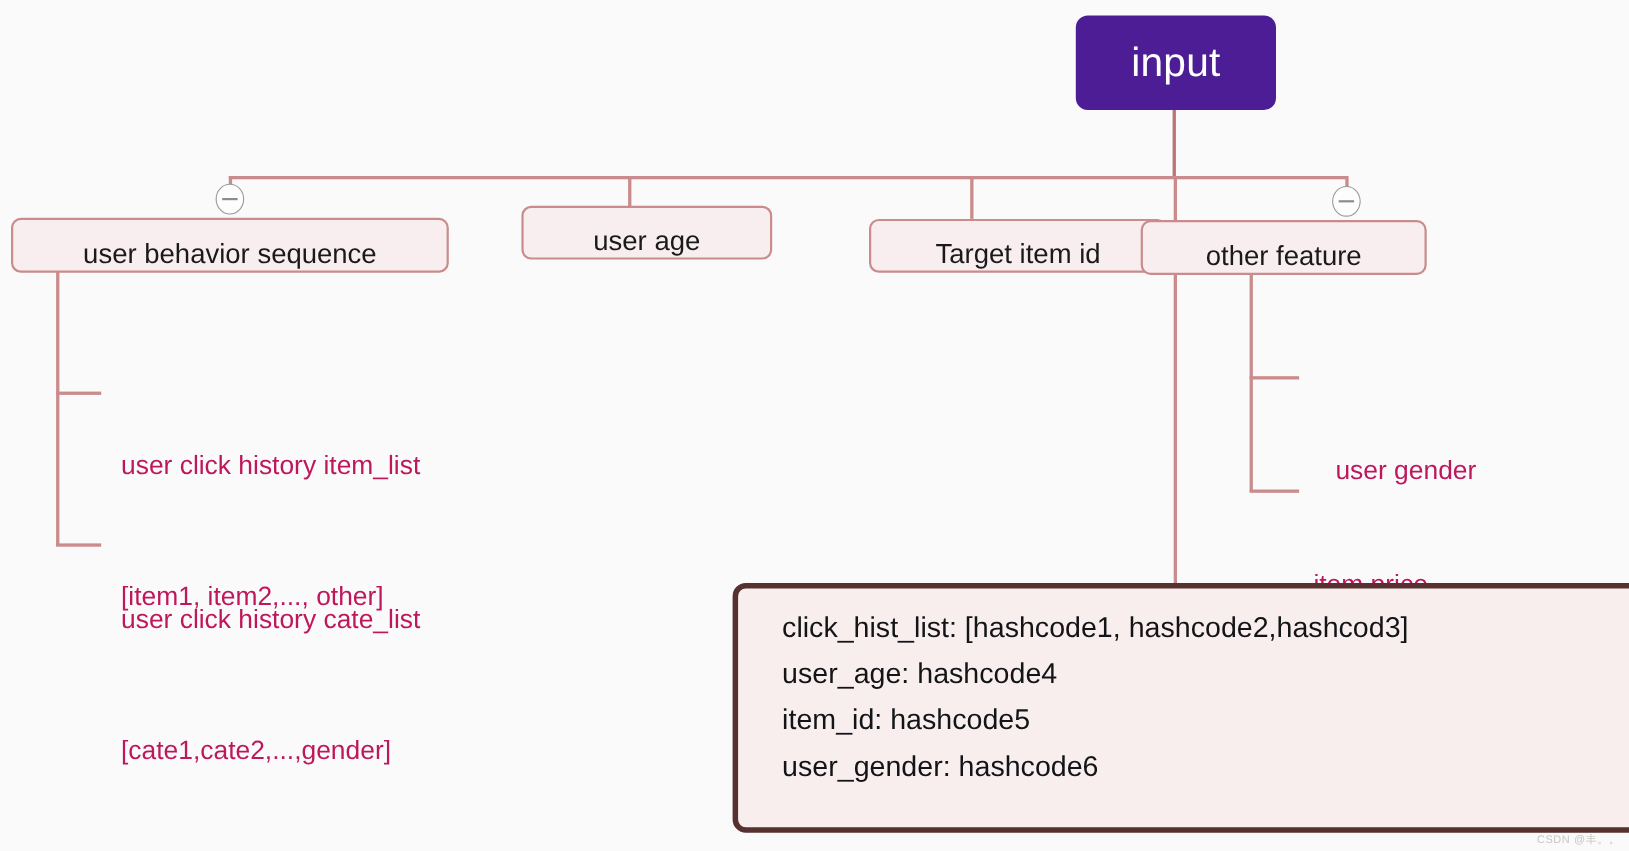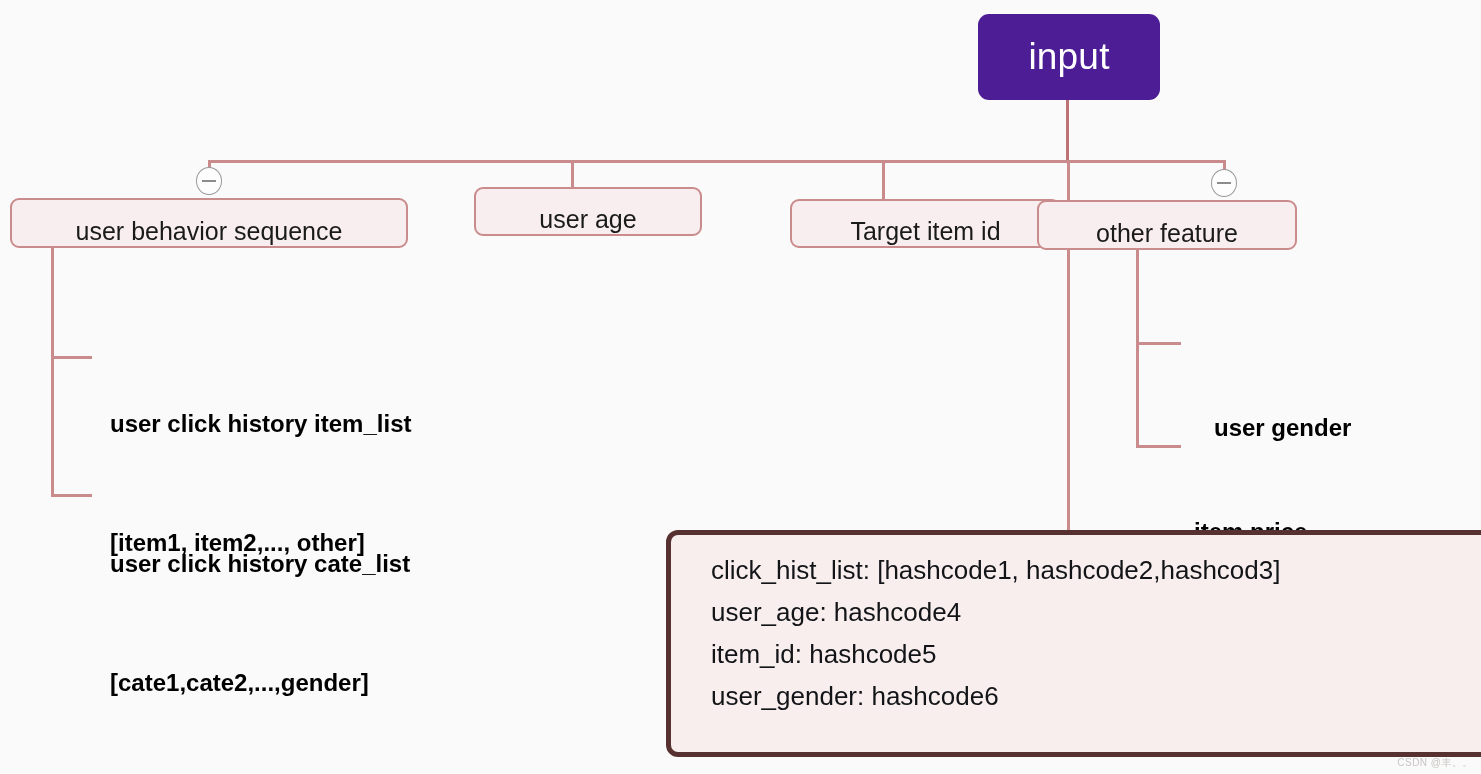--- a/index.html
+++ b/index.html
@@ -44,25 +44,24 @@
     background: #f8eef0;
     border: 2px solid #c98b8b;
     color: #1a1a1a;
     font-size: 25px;
     align-items: flex-end;
   }
 
   
   .leaf {
     position: absolute;
-    color: #000000;
+    color: #be185d;
     font-size: 24px;
     line-height: 1.66;
     white-space: pre;
-    font-weight: bold;
   }
   .leaf-line { display: block; }
 
   
   .toggle {
     position: absolute;
     width: 26px;
     height: 28px;
     border: 1.6px solid #9a9a9a;
     border-radius: 50%;

